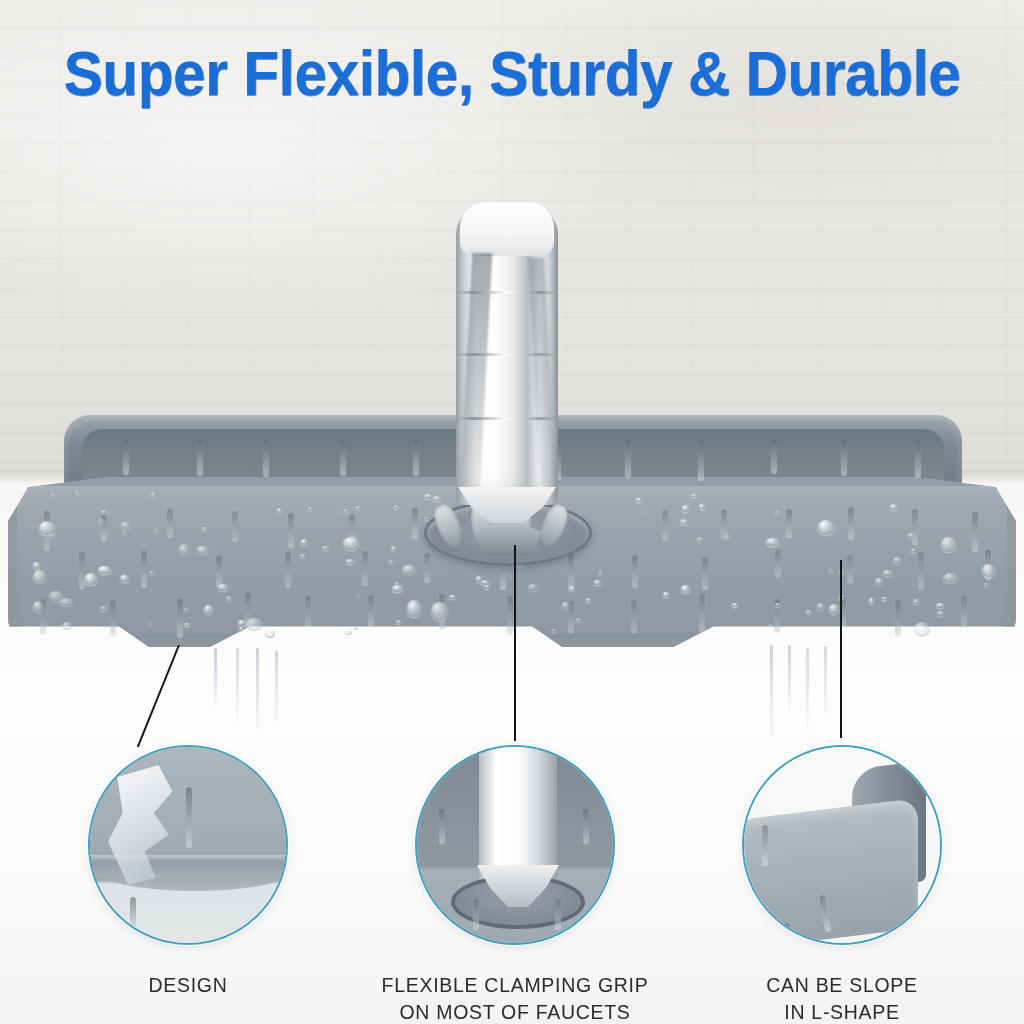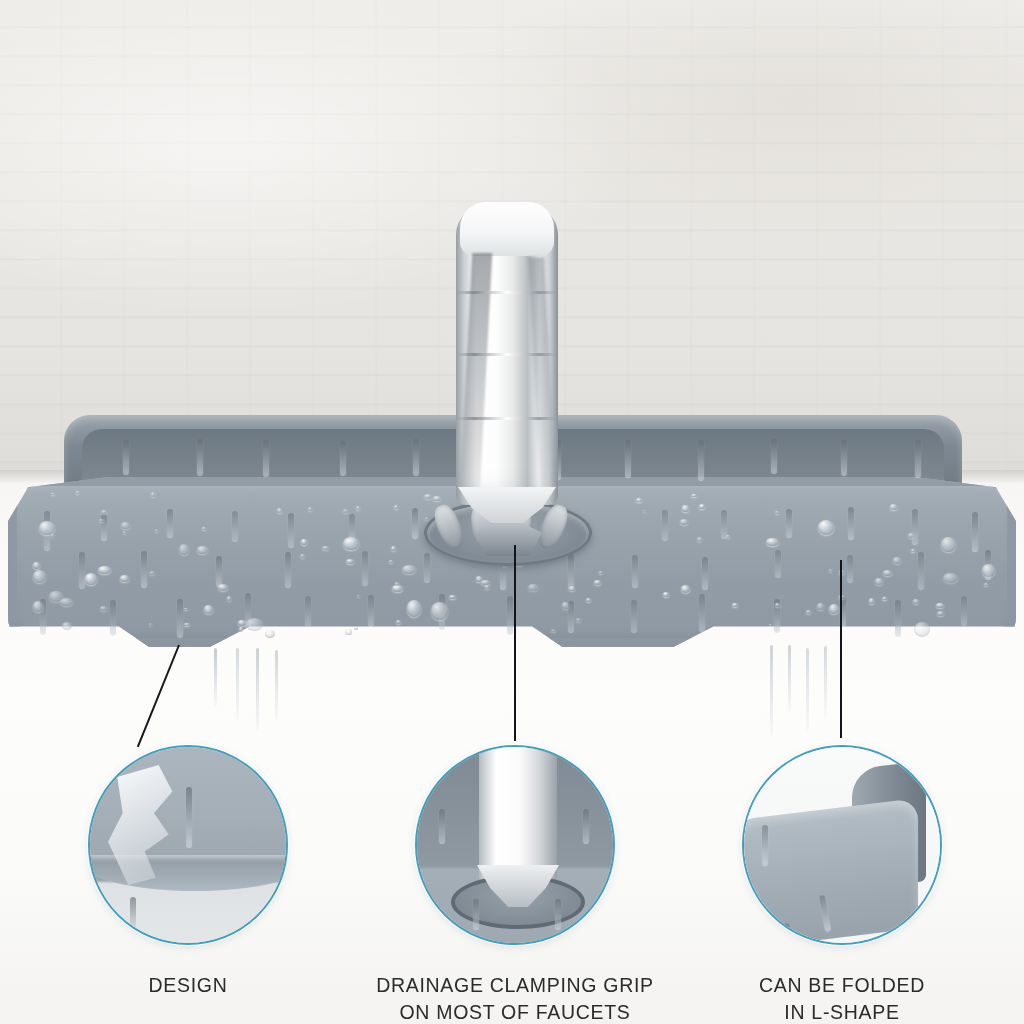--- a/index.html
+++ b/index.html
@@ -259,20 +259,23 @@
 </style>
 </head>
 <body>
 
 <div id="stage">
 
   <div class="wall"></div>
   <div class="counter"></div>
   <div class="counter-edge"></div>
 
+  <div class="title-wrap">
+    <div class="title">Super Flexible, Sturdy &amp; Durable</div>
+  </div>
 
   <div class="faucet">
     <div class="neck"></div>
     <div class="cap"></div>
     <div class="refl"></div>
     <div class="refl2"></div>
     <div class="band b1"></div>
     <div class="band b2"></div>
     <div class="band b3"></div>
     <div class="skirt"></div>
@@ -506,21 +509,21 @@
     <div class="horiz"></div>
     <div class="rib" style="left:18px; top:78px; height:40px;"></div>
     <div class="rib" style="left:78px; top:148px; height:36px; transform:rotate(-10deg);"></div>
     <div class="rib" style="left:42px; top:176px; height:30px; transform:rotate(-10deg);"></div>
   </div>
 
   <div class="caption" style="left:38px; top:972px;">
     <span>DESIGN</span>
   </div>
   <div class="caption" style="left:365px; top:972px;">
-    <span>DRAINAGE CLAMPING GRIP</span>
+    <span>FLEXIBLE CLAMPING GRIP</span>
     <span>ON MOST OF FAUCETS</span>
   </div>
   <div class="caption" style="left:692px; top:972px;">
-    <span>CAN BE FOLDED</span>
+    <span>CAN BE SLOPE</span>
     <span>IN L-SHAPE</span>
   </div>
 
 </div>
 
 </body></html>

